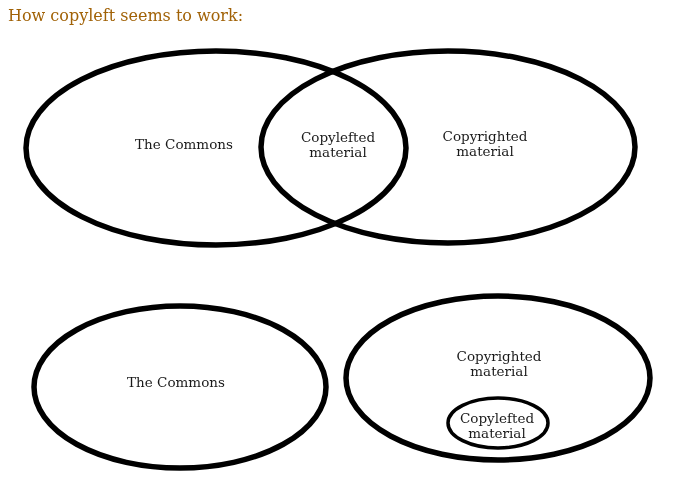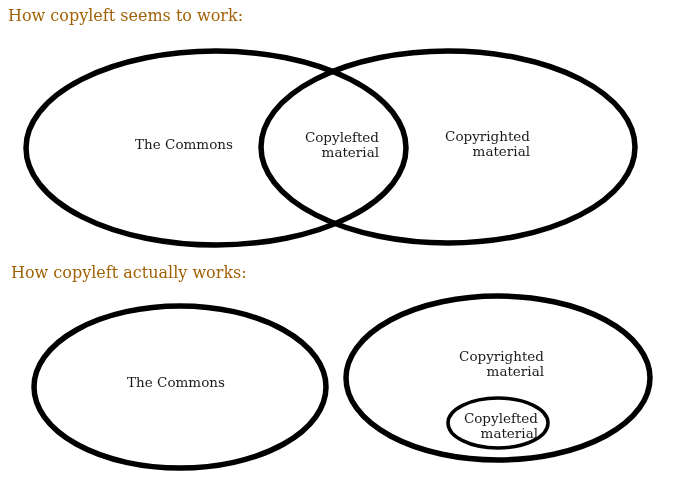--- a/index.html
+++ b/index.html
@@ -24,21 +24,21 @@
     position: absolute;
     font-size: 16px;
     color: #a16207;
     white-space: nowrap;
   }
   .label {
     position: absolute;
     font-size: 13.5px;
     line-height: 15px;
     color: #1a1a1a;
-    text-align: right;
+    text-align: center;
     transform: translate(-50%, -50%);
   }
   .nowrap {
     white-space: nowrap;
   }
 </style>
 </head>
 <body>
 
 <div class="canvas">
@@ -46,21 +46,20 @@
   <svg class="svg-layer" width="678" height="482" viewBox="0 0 678 482">
     <ellipse cx="216" cy="148" rx="190" ry="97" fill="none" stroke="#000000" stroke-width="5.5"></ellipse>
     <ellipse cx="448" cy="147" rx="187" ry="96" fill="none" stroke="#000000" stroke-width="5.5"></ellipse>
     <ellipse cx="180" cy="387" rx="146" ry="81" fill="none" stroke="#000000" stroke-width="5.5"></ellipse>
     <ellipse cx="498" cy="378" rx="152" ry="82" fill="none" stroke="#000000" stroke-width="5.5"></ellipse>
     <ellipse cx="498" cy="423" rx="50" ry="25" fill="none" stroke="#000000" stroke-width="3.5"></ellipse>
   </svg>
 
   <div class="section-title" style="left:8px; top:6px;">How copyleft seems to work:</div>
 
-  <div class="section-title" style="left:11px; top:263px;">How copyleft actually works:</div>
 
   <div class="label nowrap" style="left:184px; top:144px;">The Commons</div>
 
   <div class="label" style="left:338px; top:145px; width:82px;">Copylefted material</div>
 
   <div class="label" style="left:485px; top:144px; width:90px;">Copyrighted material</div>
 
   <div class="label nowrap" style="left:176px; top:382px;">The Commons</div>
 
   <div class="label" style="left:499px; top:364px; width:90px;">Copyrighted material</div>

